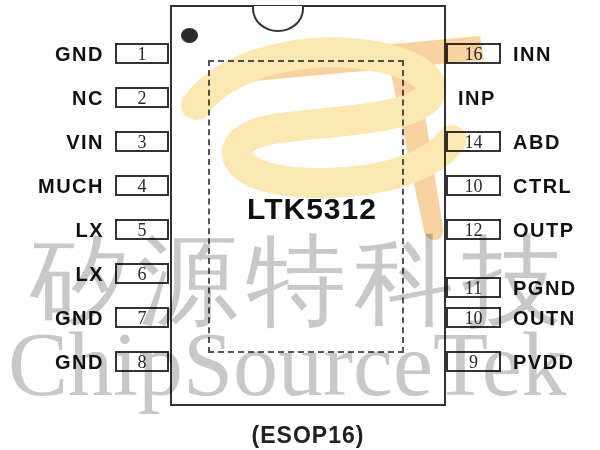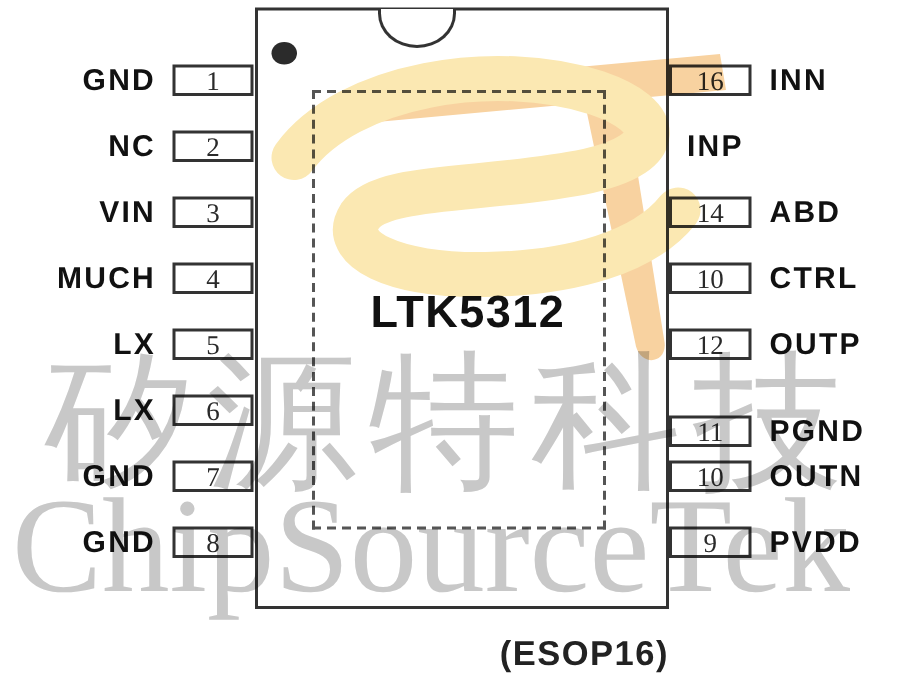--- a/index.html
+++ b/index.html
@@ -10,21 +10,21 @@
         border:2px solid #333;box-sizing:border-box;background:#fff}
   .notch{position:absolute;left:252px;top:6px;width:52px;height:26px;
          border:2px solid #333;border-top:none;box-sizing:border-box;
          border-radius:0 0 52px 52px / 0 0 46px 46px;background:#fff}
   .dot{position:absolute;left:181px;top:28px;width:17px;height:15px;
        border-radius:50%;background:#2b2b2b}
   .epad{position:absolute;left:208px;top:60px;width:196px;height:293px;
         border:2px dashed #555;box-sizing:border-box}
   .chipname{position:absolute;left:170px;top:192px;width:284px;text-align:center;
             font-size:30px;font-weight:700;letter-spacing:1px;color:#111}
-  .pkg{position:absolute;left:170px;top:422px;width:276px;text-align:right;
+  .pkg{position:absolute;left:170px;top:422px;width:276px;text-align:center;
        font-size:23px;font-weight:700;letter-spacing:1px;color:#222}
 
   .pin{position:absolute;height:21px;display:flex;align-items:flex-end}
   .pin.left{left:0;width:169px;justify-content:flex-end}
   .pin.right{left:446px;width:154px;justify-content:flex-start}
   .pin-box{width:54px;height:21px;border:2px solid #333;box-sizing:border-box;
            display:flex;align-items:center;justify-content:center;background:#fff}
   .pin.right .pin-box{width:55px}
   .pin-num{font-family:"Liberation Serif",serif;font-size:18px;color:#2a2a2a;line-height:1}
   .pin-name{font-size:20px;font-weight:600;letter-spacing:1.5px;color:#111;line-height:1}

